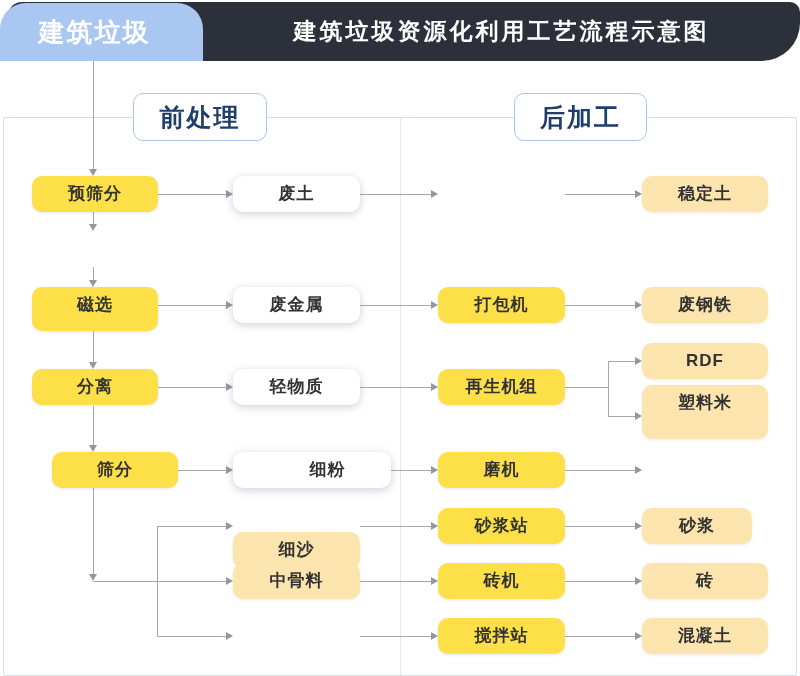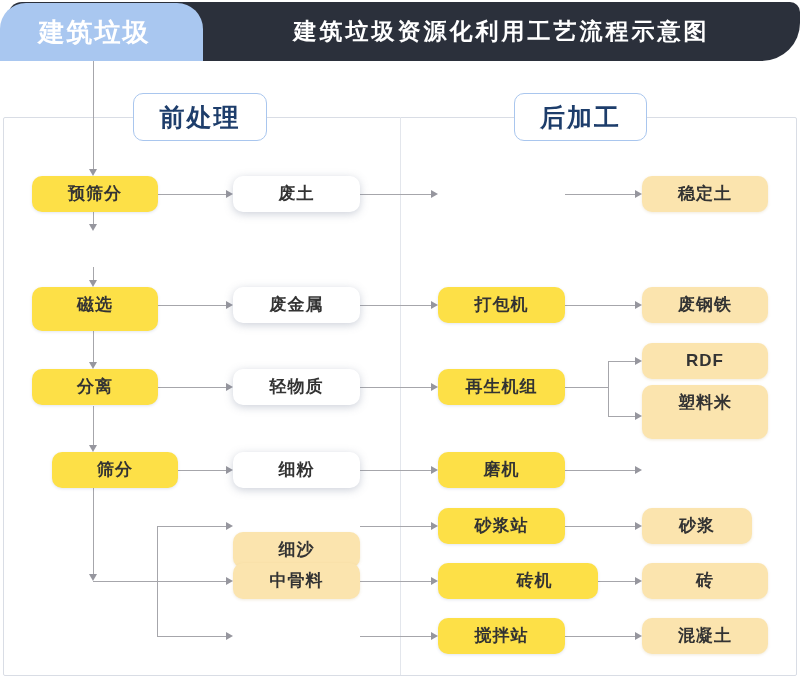--- a/index.html
+++ b/index.html
@@ -121,28 +121,28 @@
     <div class="arrow-right" style="left: 635px; top: 577px;"></div>
     <div class="edge-line" style="left: 565px; top: 635.5px; width: 71px; height: 1px;"></div>
     <div class="arrow-right" style="left: 635px; top: 632px;"></div>
     <div class="node blue" style="left: 32px; top: 176px; width: 126px; height: 36px;">预筛分</div>
     <div class="node blue" style="left: 32px; top: 287px; width: 126px; height: 44px;">磁选</div>
     <div class="node blue" style="left: 32px; top: 369px; width: 126px; height: 36px;">分离</div>
     <div class="node blue" style="left: 32px; top: 452px; width: 126px; height: 36px; margin-left: 20px;">筛分</div>
     <div class="node white" style="left: 233px; top: 176px; width: 127px; height: 36px;">废土</div>
     <div class="node white" style="left: 233px; top: 287px; width: 127px; height: 36px;">废金属</div>
     <div class="node white" style="left: 233px; top: 369px; width: 127px; height: 36px;">轻物质</div>
-    <div class="node white" style="left: 233px; top: 452px; width: 127px; height: 36px;">细粉</div>
+    <div class="node white" style="left: 233px; top: 452px; width: 127px; height: 36px; padding-left: 31px;">细粉</div>
     <div class="node yellow" style="left: 233px; top: 532px; width: 127px; height: 36px;">细沙</div>
     <div class="node yellow" style="left: 233px; top: 563px; width: 127px; height: 36px;">中骨料</div>
     <div class="node blue" style="left: 438px; top: 287px; width: 127px; height: 36px;">打包机</div>
     <div class="node blue" style="left: 438px; top: 369px; width: 127px; height: 36px;">再生机组</div>
     <div class="node blue" style="left: 438px; top: 452px; width: 127px; height: 36px;">磨机</div>
     <div class="node blue" style="left: 438px; top: 508px; width: 127px; height: 36px;">砂浆站</div>
-    <div class="node blue" style="left: 438px; top: 563px; width: 127px; height: 36px; padding-left: 33px;">砖机</div>
+    <div class="node blue" style="left: 438px; top: 563px; width: 127px; height: 36px;">砖机</div>
     <div class="node blue" style="left: 438px; top: 618px; width: 127px; height: 36px;">搅拌站</div>
     <div class="node yellow" style="left: 642px; top: 176px; width: 126px; height: 36px;">稳定土</div>
     <div class="node yellow" style="left: 642px; top: 287px; width: 126px; height: 36px;">废钢铁</div>
     <div class="node yellow" style="left: 642px; top: 343px; width: 126px; height: 36px;">RDF</div>
     <div class="node yellow" style="left: 642px; top: 385px; width: 126px; height: 54px;">塑料米</div>
     <div class="node yellow" style="left: 642px; top: 508px; width: 110px; height: 36px;">砂浆</div>
     <div class="node yellow" style="left: 642px; top: 563px; width: 126px; height: 36px;">砖</div>
     <div class="node yellow" style="left: 642px; top: 618px; width: 126px; height: 36px;">混凝土</div>
   </div>
 

